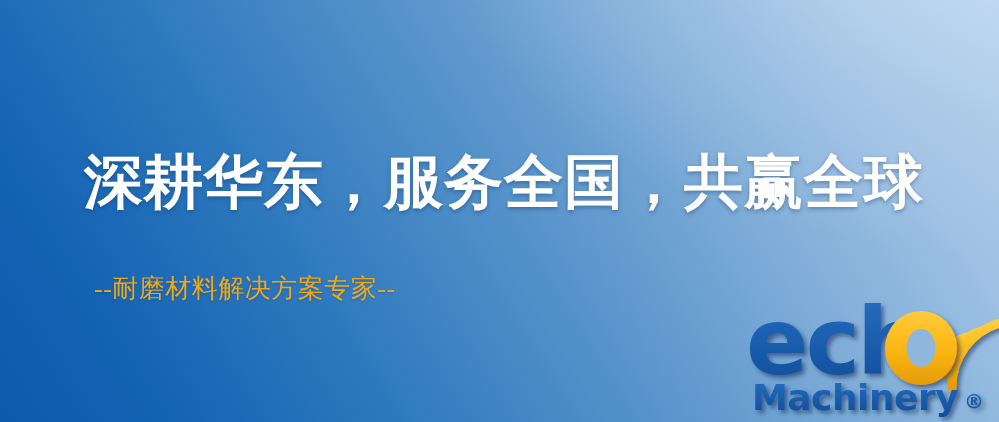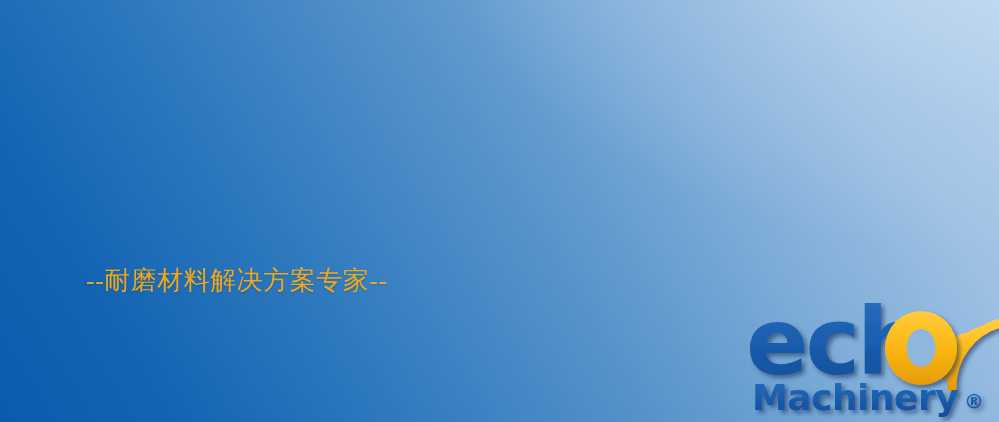--- a/index.html
+++ b/index.html
@@ -44,21 +44,21 @@
     color:#ffffff;
     white-space:nowrap;
     text-shadow:0 2px 4px rgba(10,45,90,.38);
     z-index:3;
   }
 
   .subhead{
     position:absolute;
     left:86px;
     top:265px;
-    margin:0;
+    margin:8px;
     font-family:"Liberation Serif","DejaVu Serif",serif;
     font-size:26px;
     line-height:1.2;
     letter-spacing:.5px;
     color:#efa81c;
     white-space:nowrap;
     text-shadow:0 1px 2px rgba(20,55,100,.30);
     z-index:3;
   }
 
@@ -71,20 +71,21 @@
     height:134px;
     z-index:4;
   }
   .logo svg{display:block;width:100%;height:100%;}
 </style>
 </head>
 <body>
 
 <div class="banner">
 
+  <h1 class="headline">深耕华东，服务全国，共赢全球</h1>
 
   <p class="subhead">--耐磨材料解决方案专家--</p>
 
   <div class="logo">
     <svg viewBox="0 0 251 134" xmlns="http://www.w3.org/2000/svg" aria-hidden="true">
       <defs>
         <filter id="dropsh" x="-25%" y="-25%" width="160%" height="170%">
           <feDropShadow dx="3" dy="3" stdDeviation="2.2" flood-color="#0b2a4f" flood-opacity="0.55"></feDropShadow>
         </filter>
         <linearGradient id="blueGrad" x1="0" y1="0" x2="0" y2="1">

